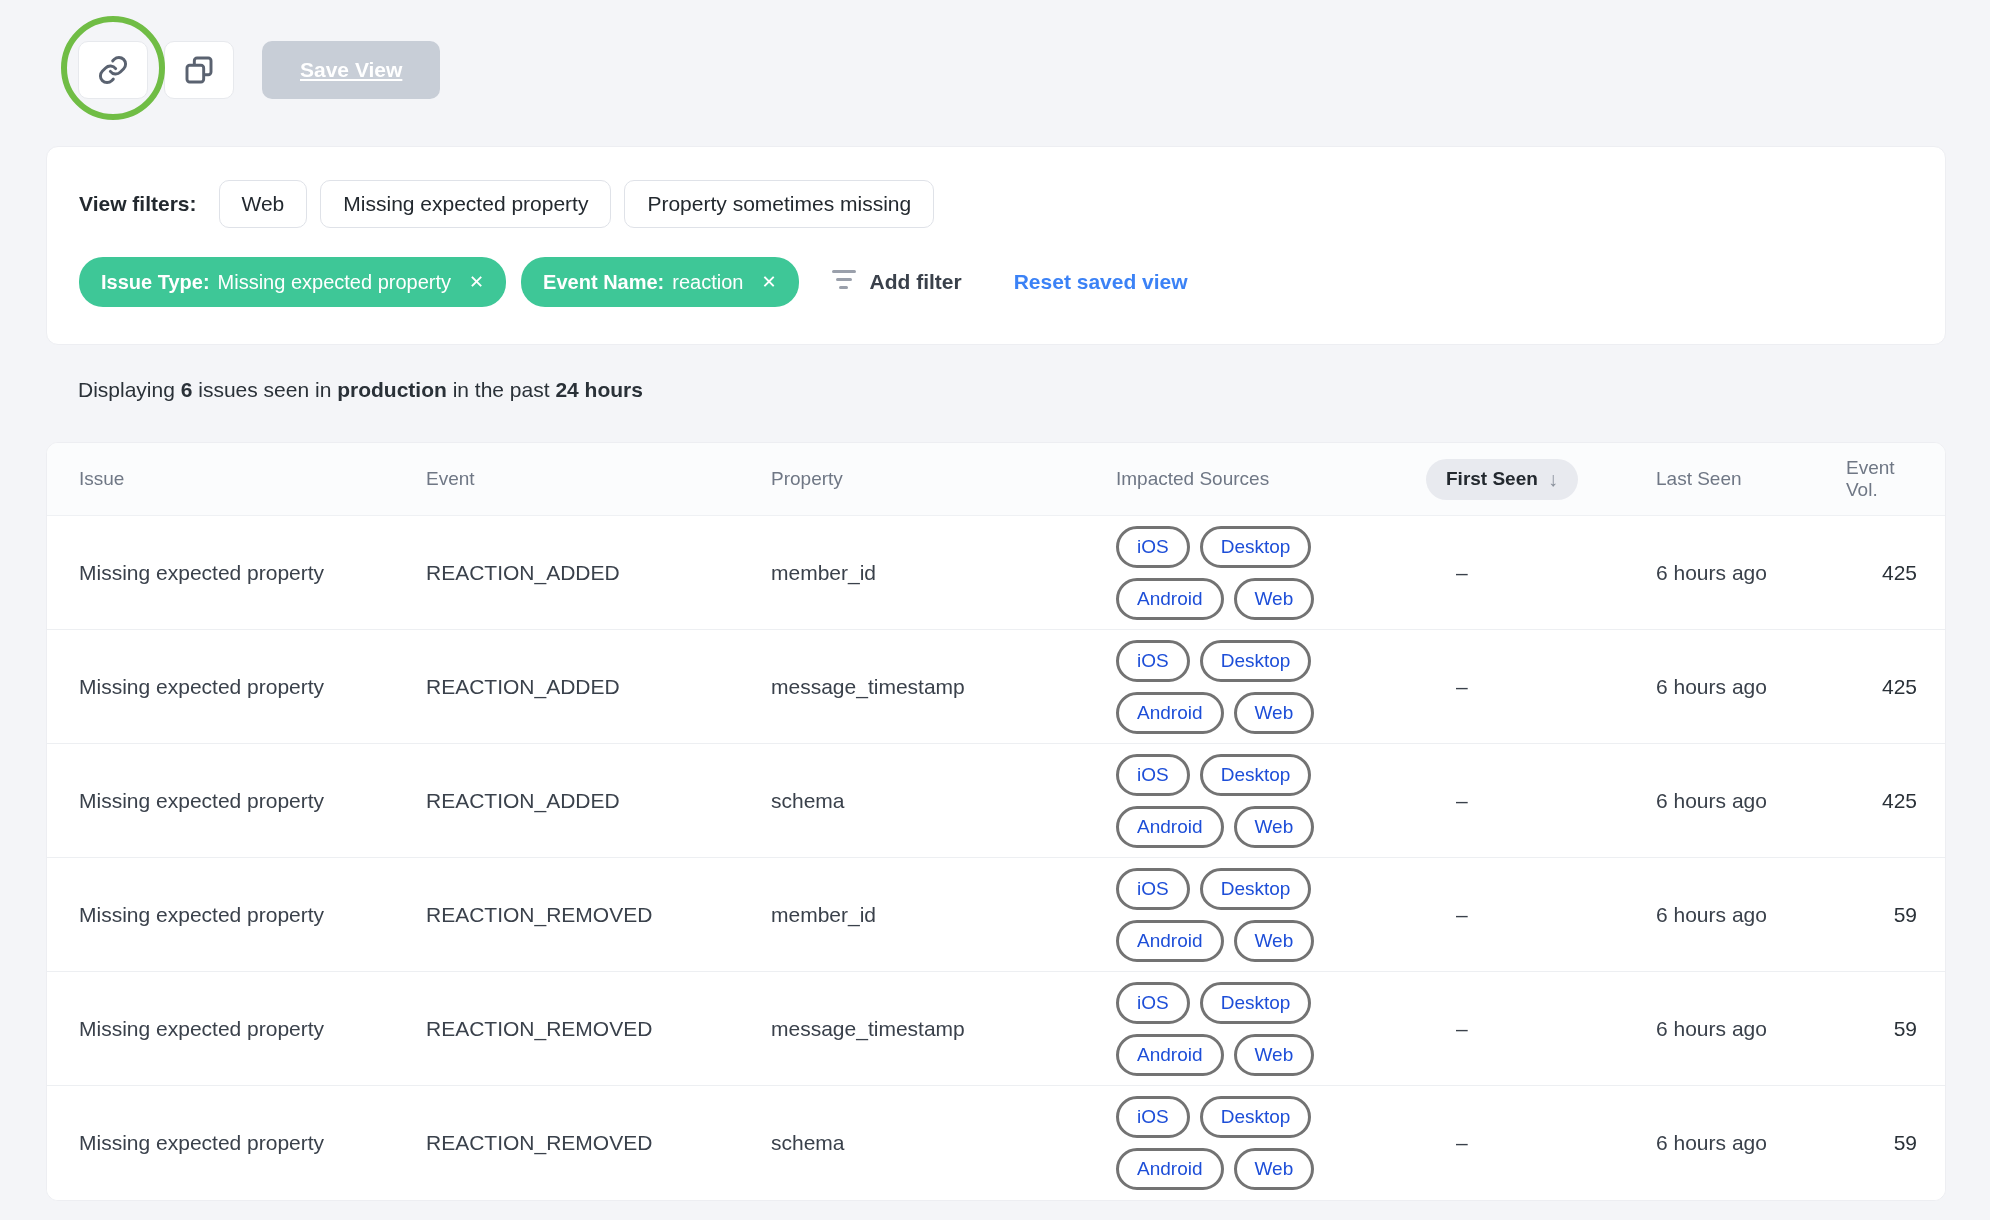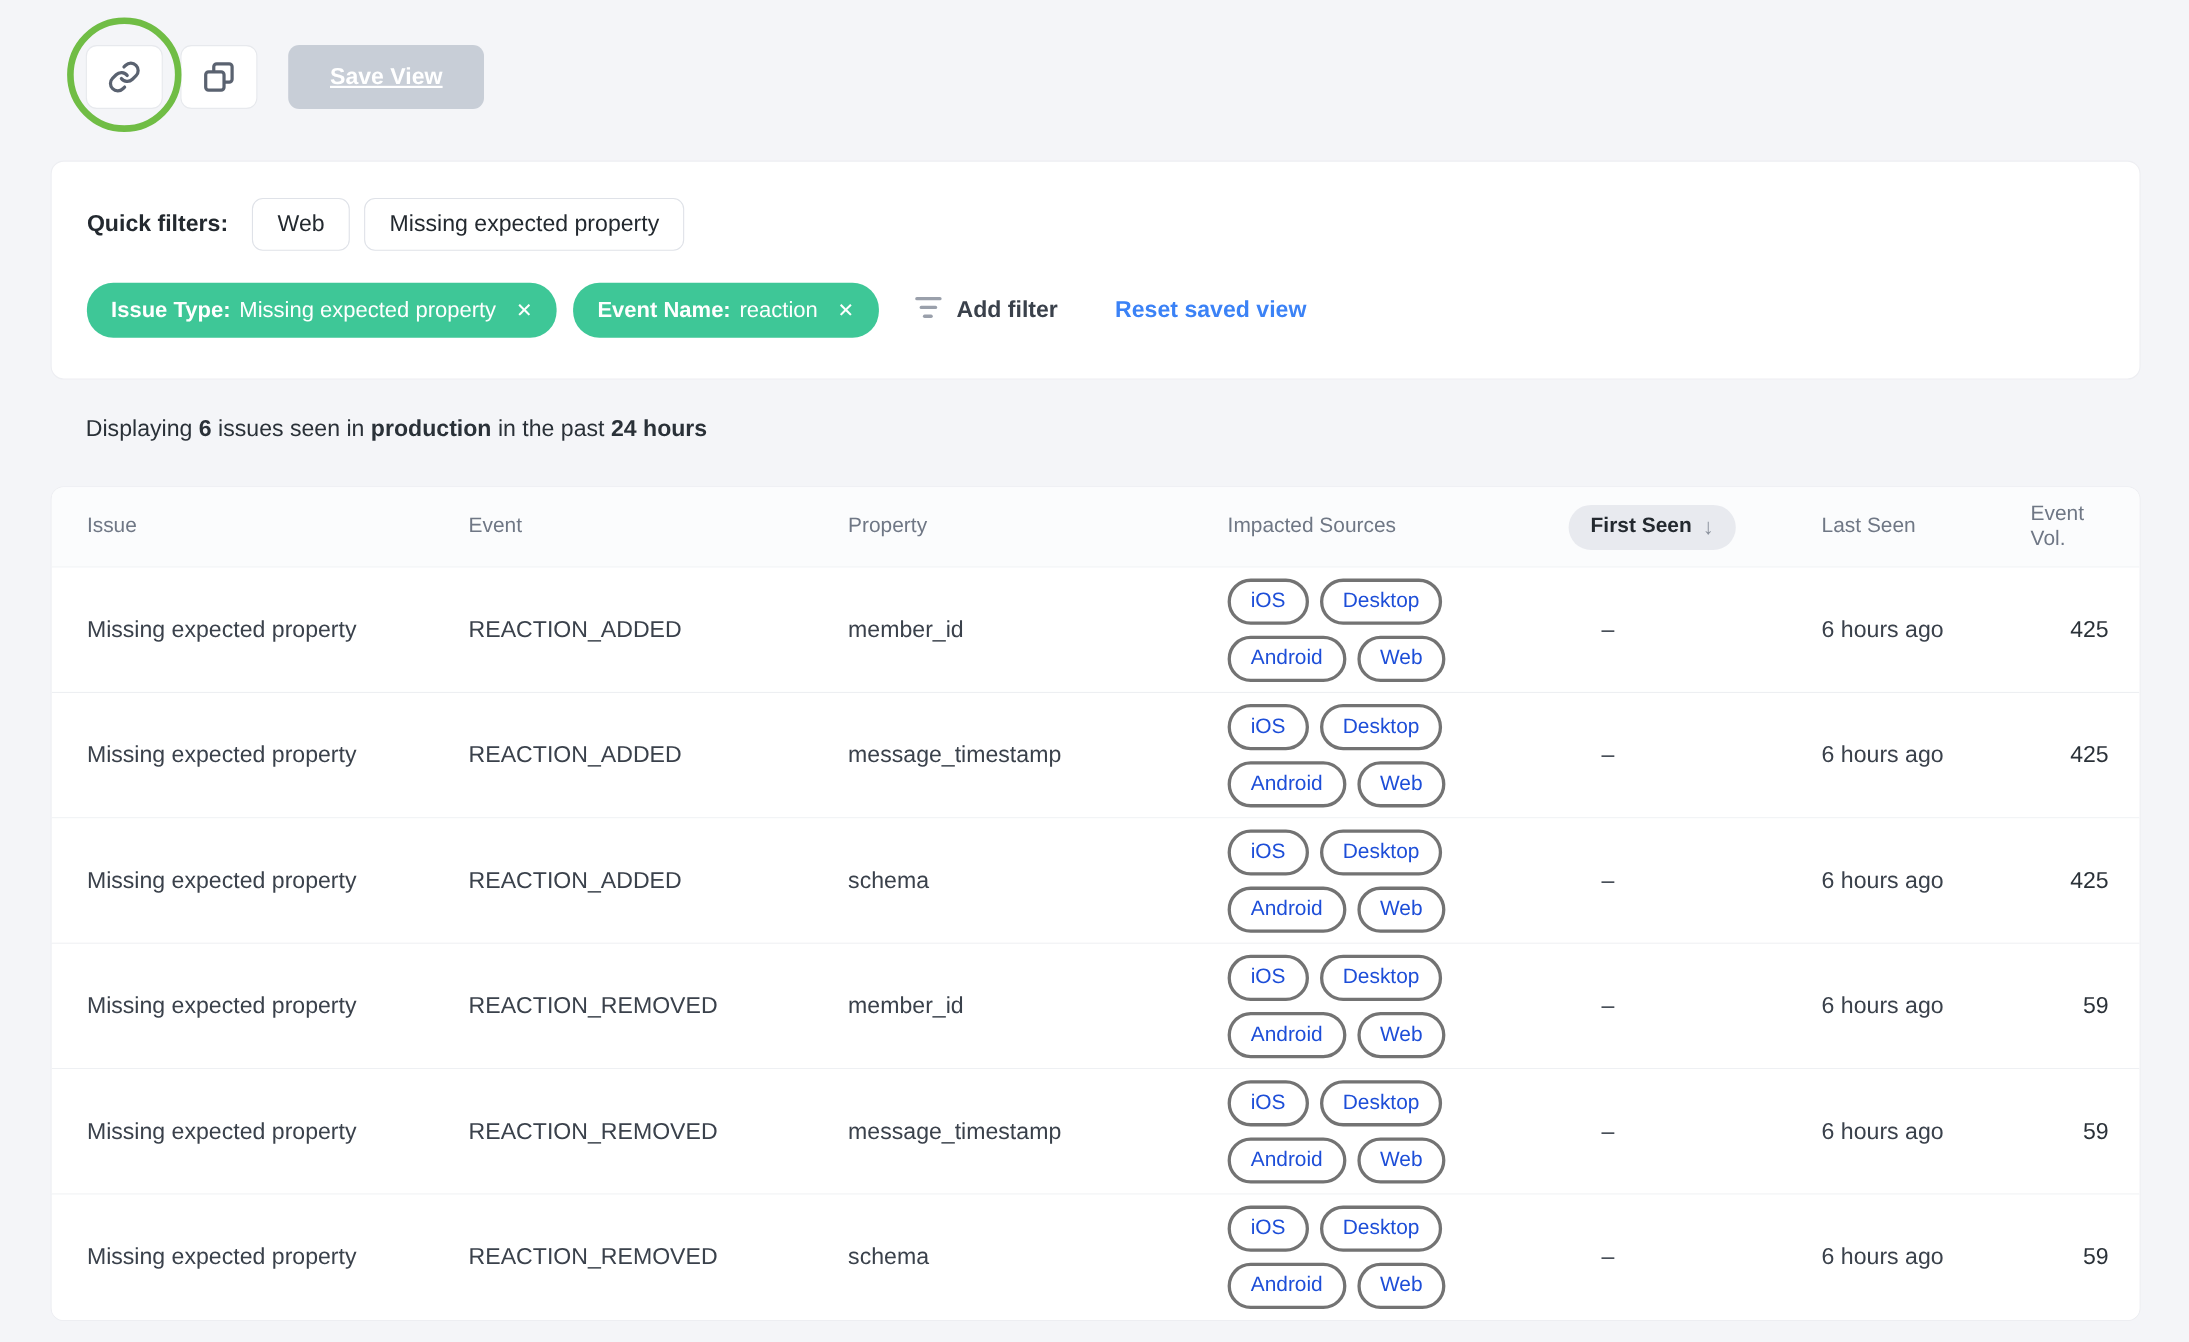--- a/index.html
+++ b/index.html
@@ -146,27 +146,28 @@
             <rect x="3" y="8.5" width="12.5" height="12.5" rx="2" fill="#FFFFFF"></rect>
           </svg>
         </span>
       </div>
       <button class="save-btn">Save View</button>
     </div>
   </div>
 
   <div class="card filter-card">
     <div class="quick-row">
-      <span class="quick-label">Quick filters:</span>
+      <span class="quick-label">View filters:</span>
       <div style="display:flex; gap:13px;">
 
           <button class="quick-btn">Web</button>
 
           <button class="quick-btn">Missing expected property</button>
 
+          <button class="quick-btn">Property sometimes missing</button>
         </div>
     </div>
     <div class="pill-row">
       <span style="display:inline-flex;">
 
           <span class="pill">
             <span class="pill-label">Issue Type:</span>
             <span class="pill-value">Missing expected property</span>
             <span class="pill-close">✕</span>
           </span>

